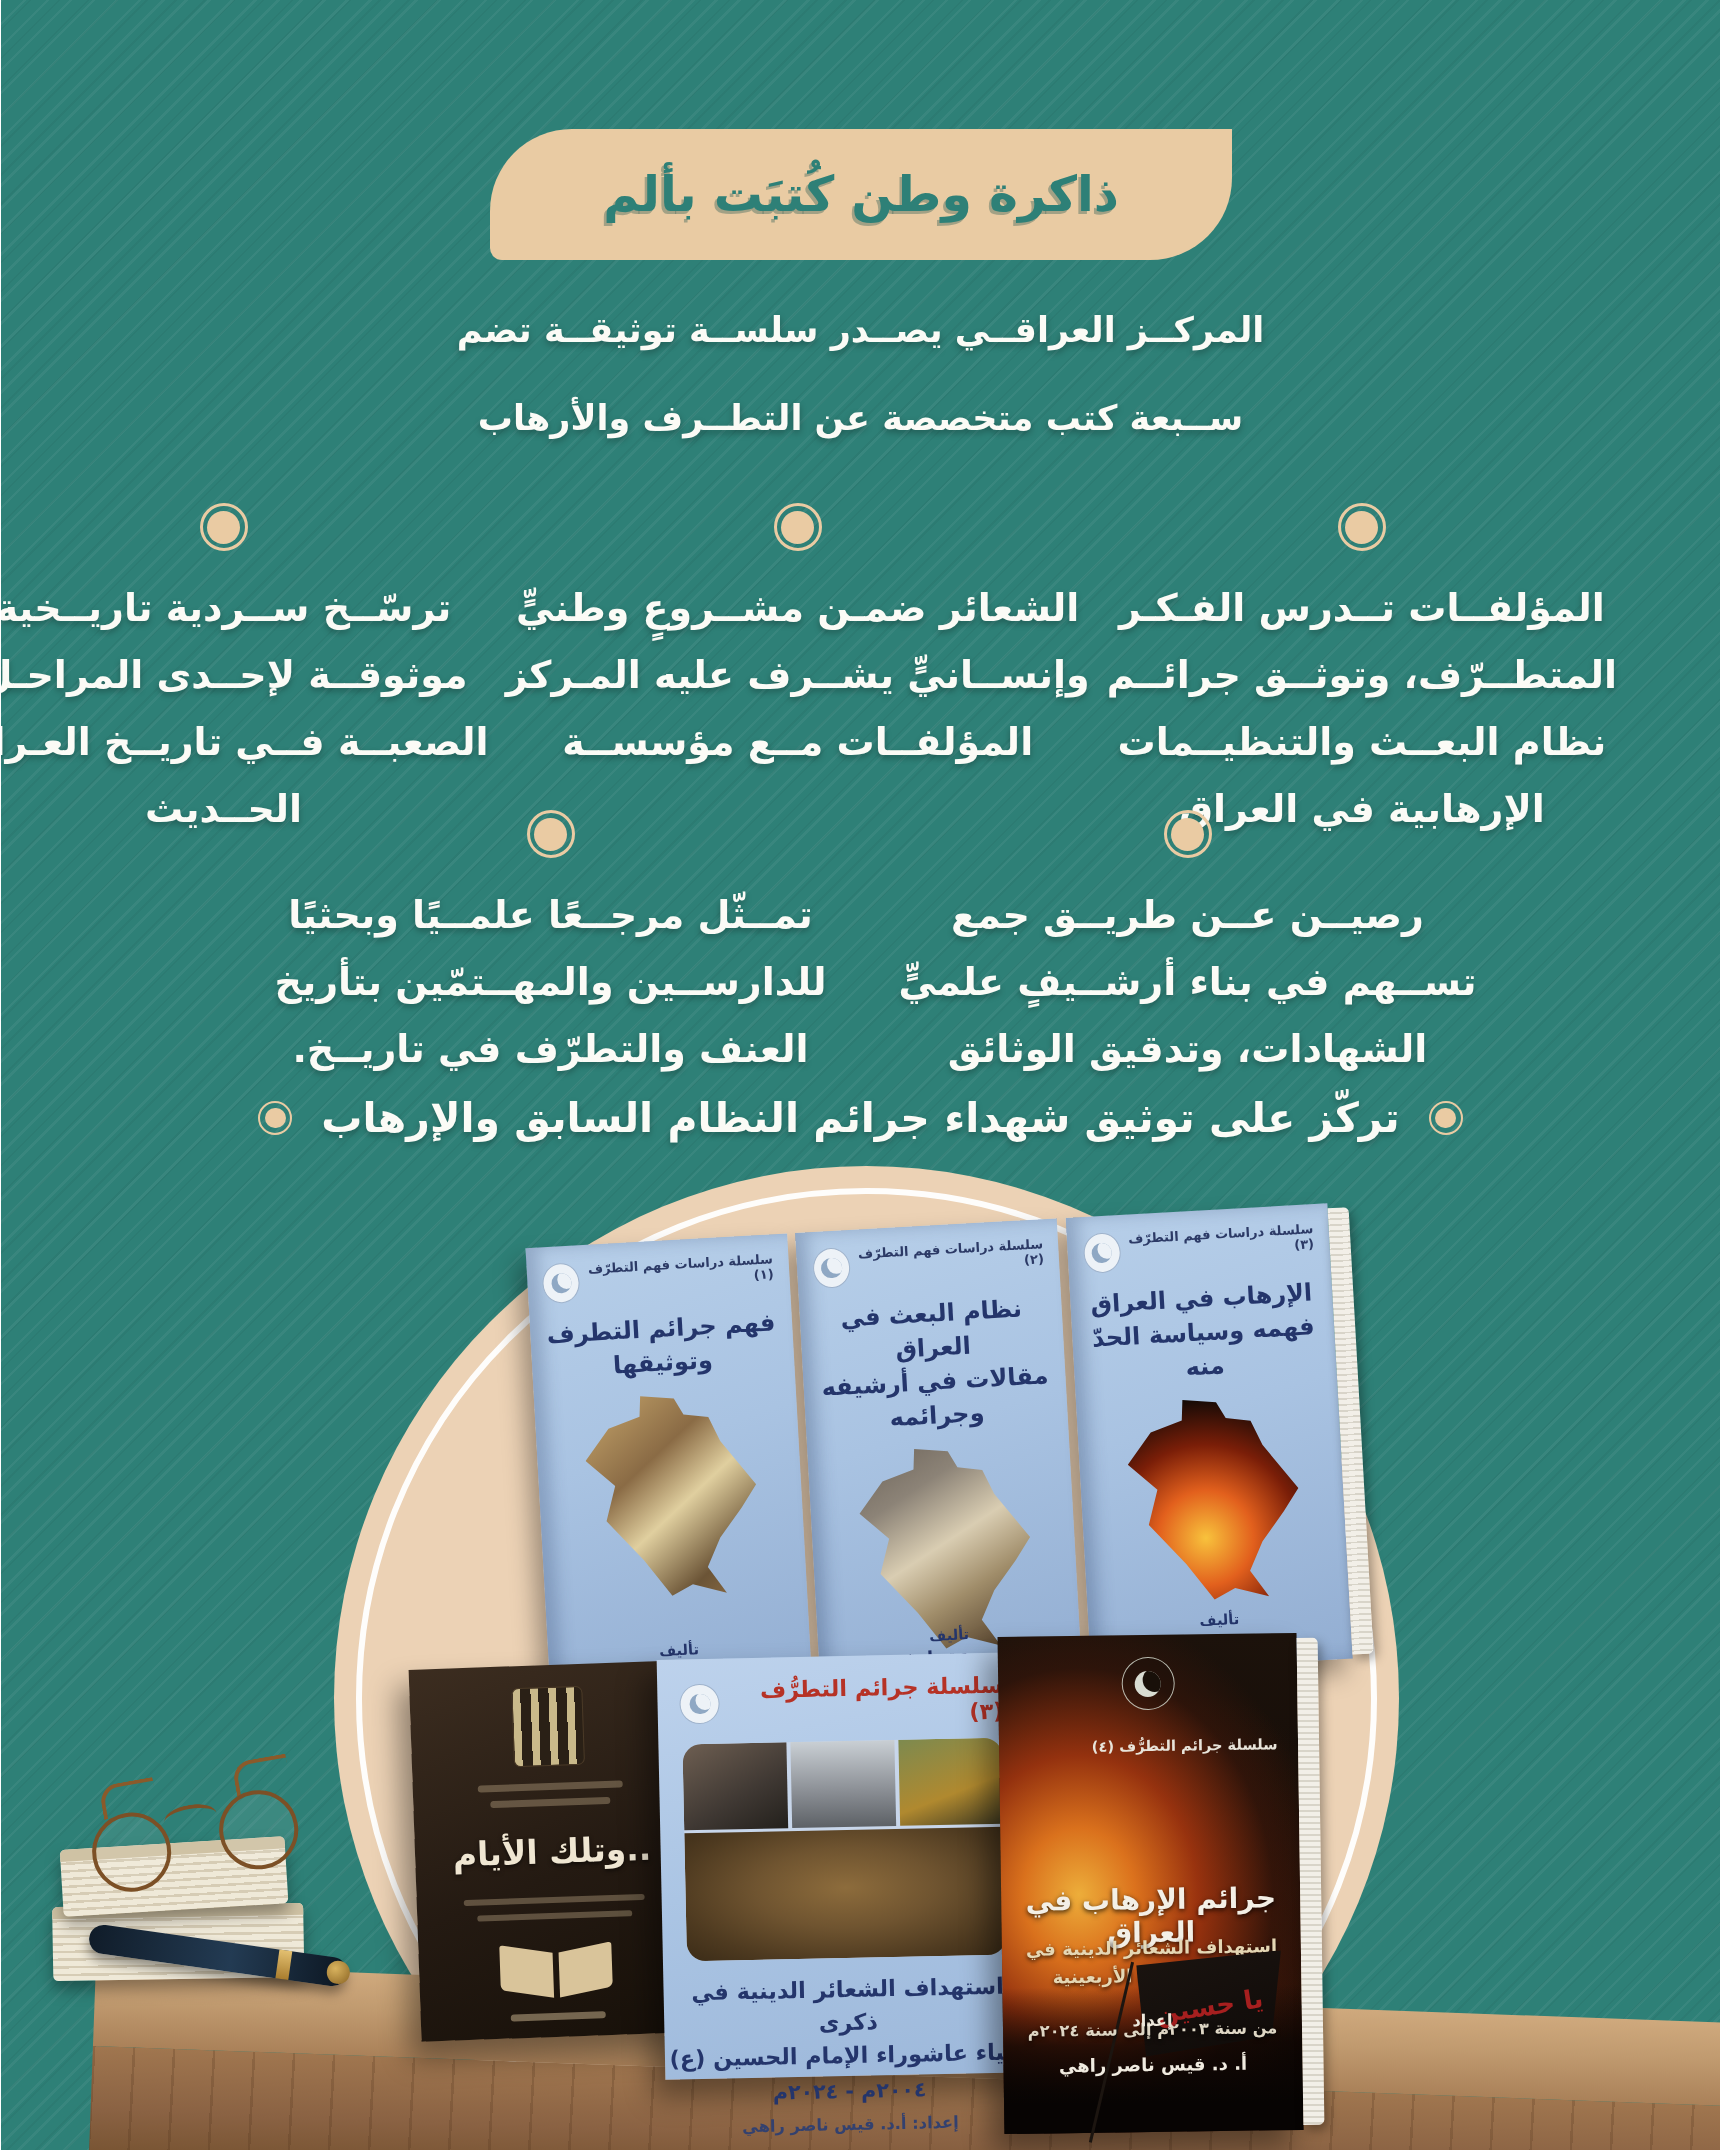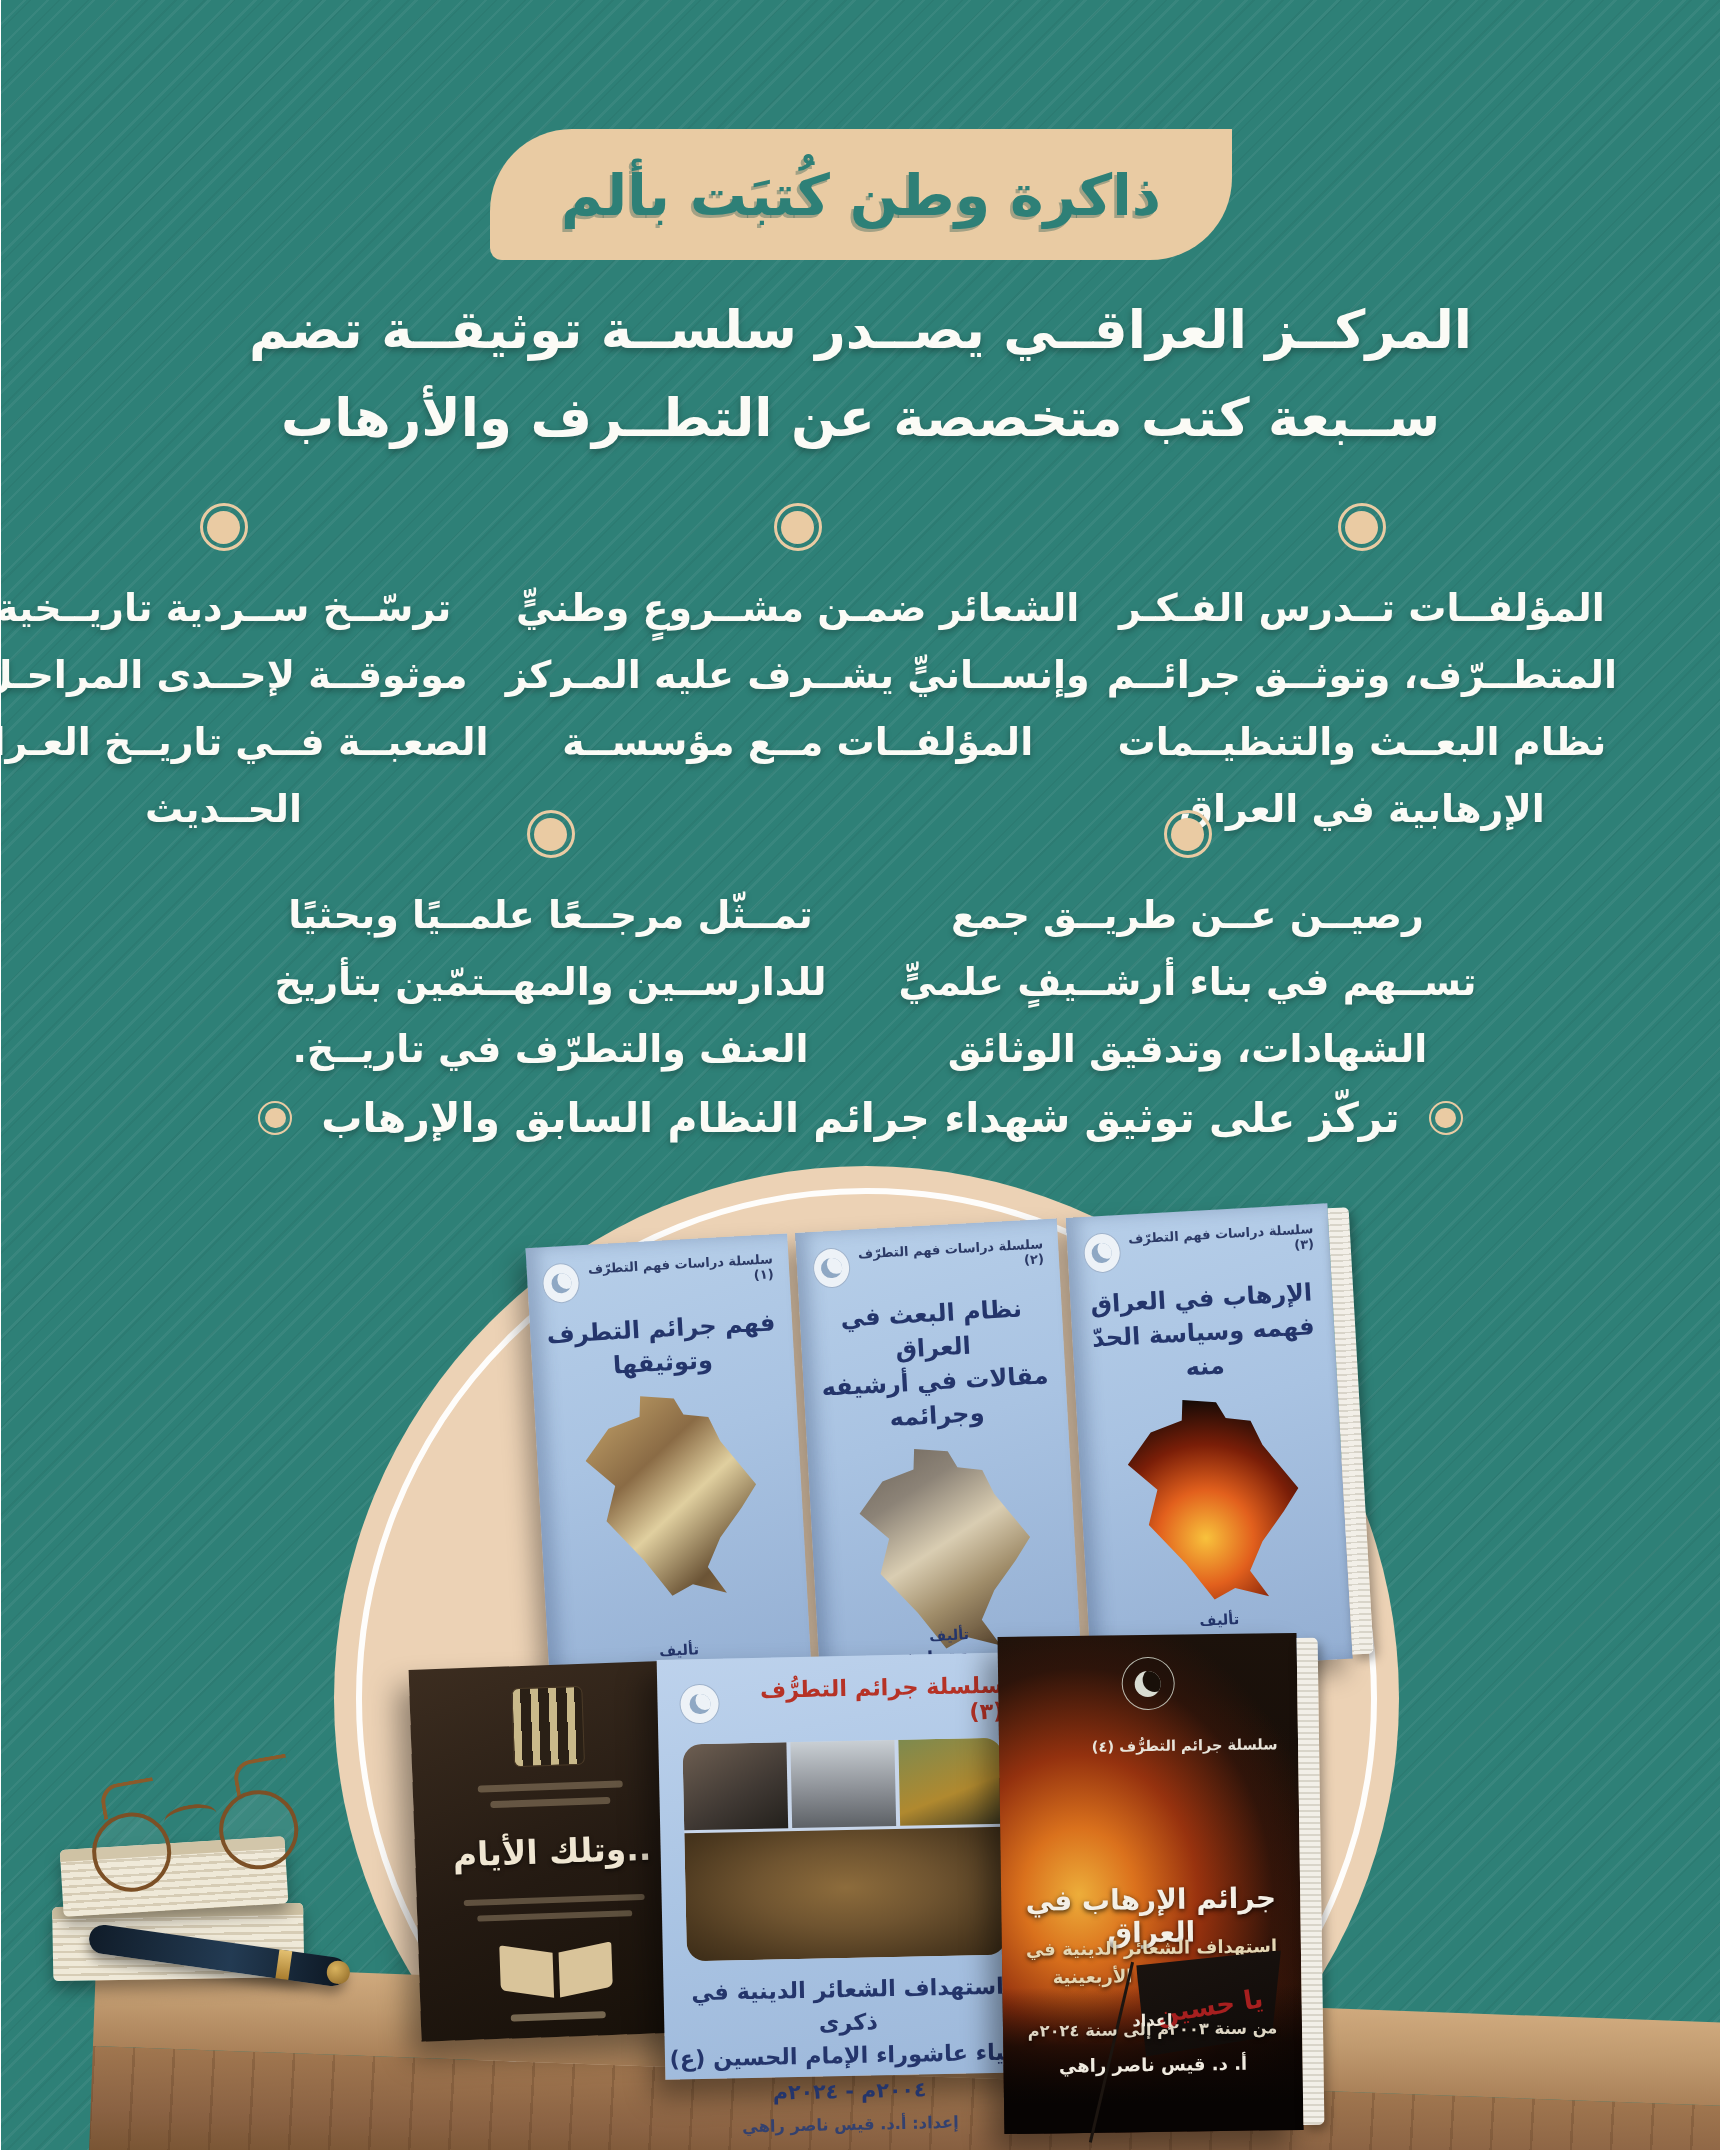--- a/index.html
+++ b/index.html
@@ -12,27 +12,27 @@
       repeating-linear-gradient(135deg, rgba(255,255,255,0.05) 0 2.6px, rgba(255,255,255,0) 2.6px 16.3px),
       repeating-linear-gradient(135deg, rgba(0,0,0,0.04) 0 1.7px, rgba(0,0,0,0) 1.7px 20.6px);
   }
   
   .badge{
     position:absolute; left:490px; top:129px; width:742px; height:131px;
     background:#E9CBA3; border-radius:82px 0 82px 12px;
     display:flex; align-items:center; justify-content:center;
   }
   .badge span{
-    color:#2E8077; font-size:57px; font-weight:bold; white-space:nowrap;
+    color:#2E8077; font-size:49px; font-weight:bold; white-space:nowrap;
     text-shadow:-2.6px 3.4px 0 rgba(32,84,77,0.35);
   }
   
   .subtitle{ position:absolute; top:286px; left:0; width:100%; text-align:center; }
   .subtitle div{
-    color:#FBFBF6; font-size:53px; font-weight:bold; line-height:88px;
+    color:#FBFBF6; font-size:35px; font-weight:bold; line-height:88px;
     text-shadow:0 3.4px 7.7px rgba(0,0,0,0.30); white-space:nowrap;
   }
   
   .dot{ width:48px; height:48px; border:3.4px solid #EACBA3; border-radius:50%;
         display:flex; align-items:center; justify-content:center; margin:0 auto 24px; }
   .dot i{ display:block; width:33px; height:33px; border-radius:50%; background:#EACBA3; }
   .dot.small{ width:34px; height:34px; border-width:2.6px; margin:0; }
   .dot.small i{ width:20.6px; height:20.6px; }
   
   .row1{ position:absolute; top:503px; left:103px; width:1514px; display:flex; gap:17px; }

